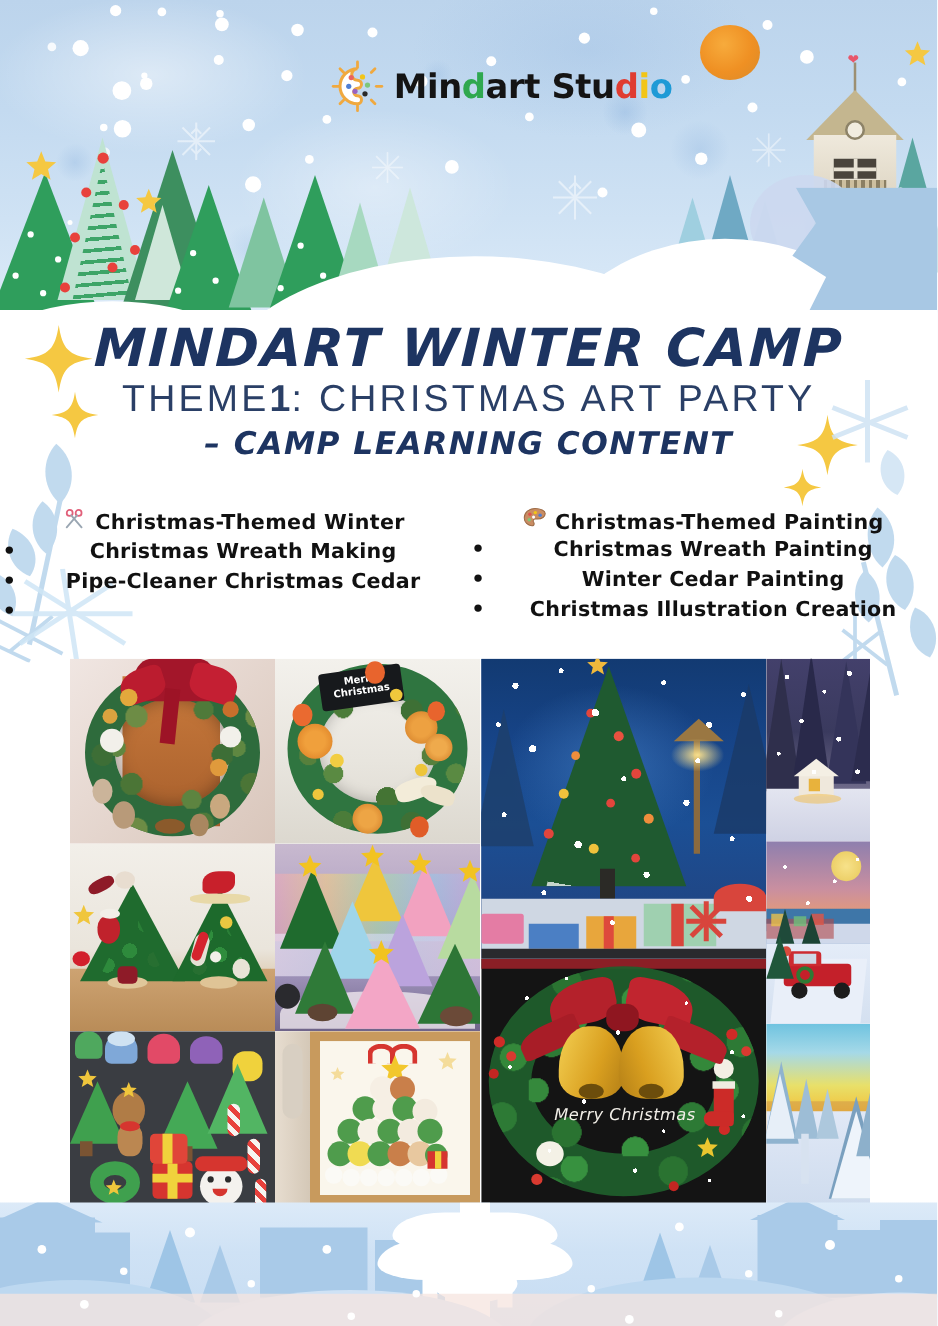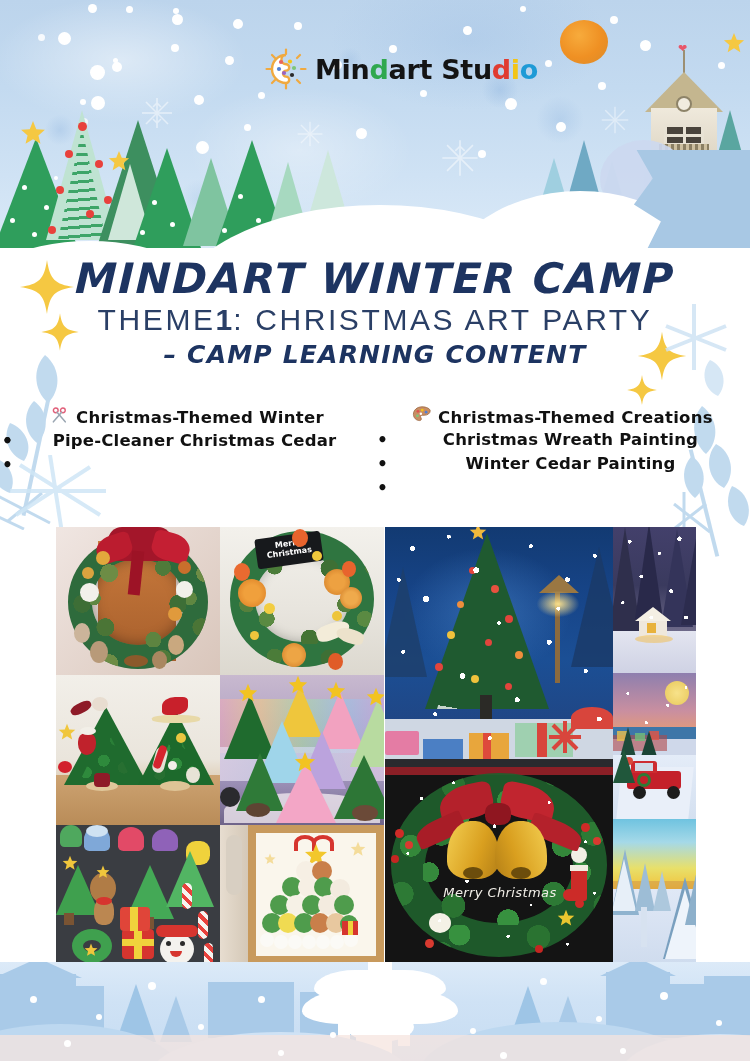--- a/index.html
+++ b/index.html
@@ -415,43 +415,43 @@
             </g>
             <g stroke="#9aa6b2" stroke-width="1.9" fill="none" stroke-linecap="round">
               <line x1="7.6" y1="8" x2="18" y2="20"></line>
                 <line x1="13.4" y1="8" x2="3" y2="20"></line>
             </g>
           </svg>
         </span>
         <span>Christmas-Themed Winter</span>
       </div>
       <ul>
-        <li><span class="bullet">•</span></li>
+        <li><span class="bullet">•</span><span>Christmas Wreath Making</span></li>
         <li><span class="bullet">•</span><span>Pipe-Cleaner Christmas Cedar</span></li>
         <li><span class="bullet">•</span></li>
       </ul>
     </div>
     <div class="col col-right">
       <div class="col-head">
         <span>
           <svg width="20" height="18" viewBox="0 0 24 22">
             <path d="M12 1C6 1 1.5 5 1.5 10.2c0 4.3 3.6 7.6 7.4 7.6 1.7 0 2.3-1 2.3-2 0-1.1-1-1.6-1-2.7 0-1 .9-1.8 2-1.8h2.6c4 0 7.2-2.3 7.2-5.4C22 3.4 17.6 1 12 1z" fill="#c98d63" stroke="#9c6a45" stroke-width="1"></path>
             <circle cx="7" cy="6.5" r="1.7" fill="#e0514c"></circle>
             <circle cx="12.3" cy="5" r="1.7" fill="#f2c517"></circle>
             <circle cx="17" cy="7.6" r="1.7" fill="#4f7fd4"></circle>
             <circle cx="6.4" cy="12" r="1.7" fill="#7ec77a"></circle>
             <circle cx="10.6" cy="9.4" r="1.5" fill="#ffffff"></circle>
           </svg>
         </span>
-        <span>Christmas-Themed Creations</span>
+        <span>Christmas-Themed Painting</span>
       </div>
       <ul>
         <li><span class="bullet">•</span><span>Christmas Wreath Painting</span></li>
         <li><span class="bullet">•</span><span>Winter Cedar Painting</span></li>
-        <li><span class="bullet">•</span></li>
+        <li><span class="bullet">•</span><span>Christmas Illustration Creation</span></li>
       </ul>
     </div>
   </div>
 
   <div class="photos">
 
     <div class="grid-left">
 
       <div class="ph">
         <div style="position:absolute;inset:0;background:linear-gradient(135deg,#f0e6e2 0%,#e7d9d2 40%,#d9c6bb 100%);"></div>

